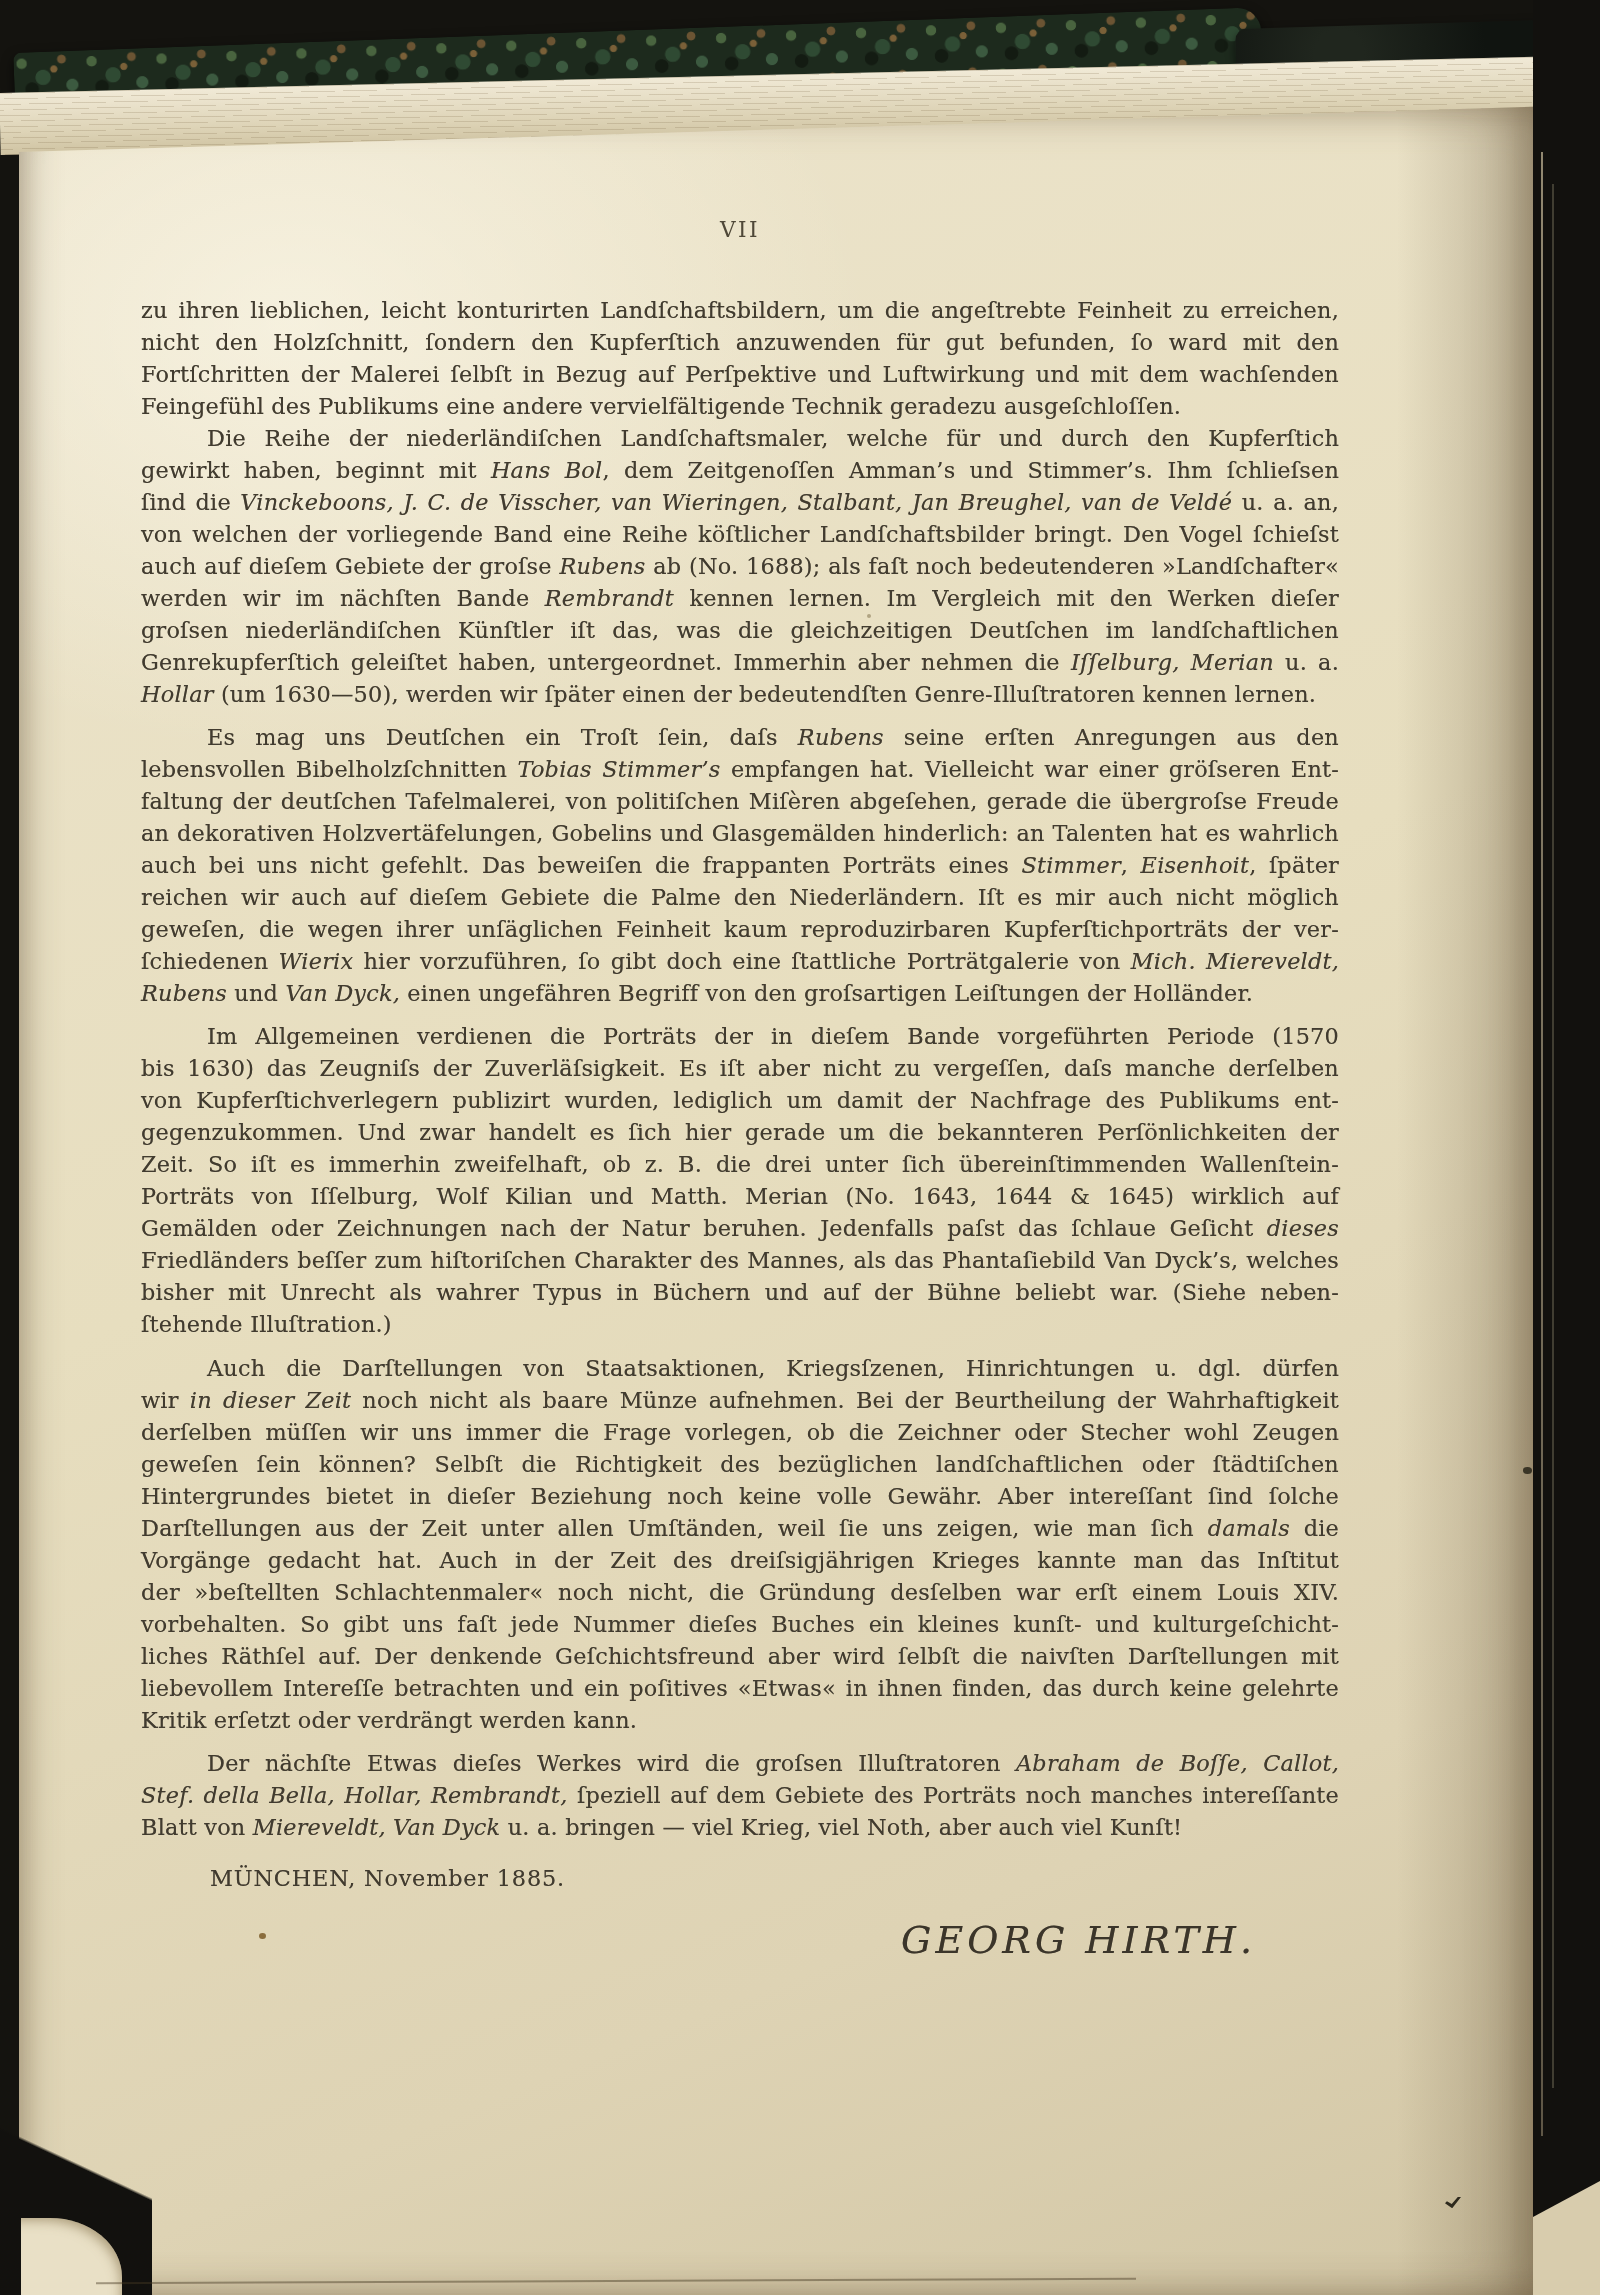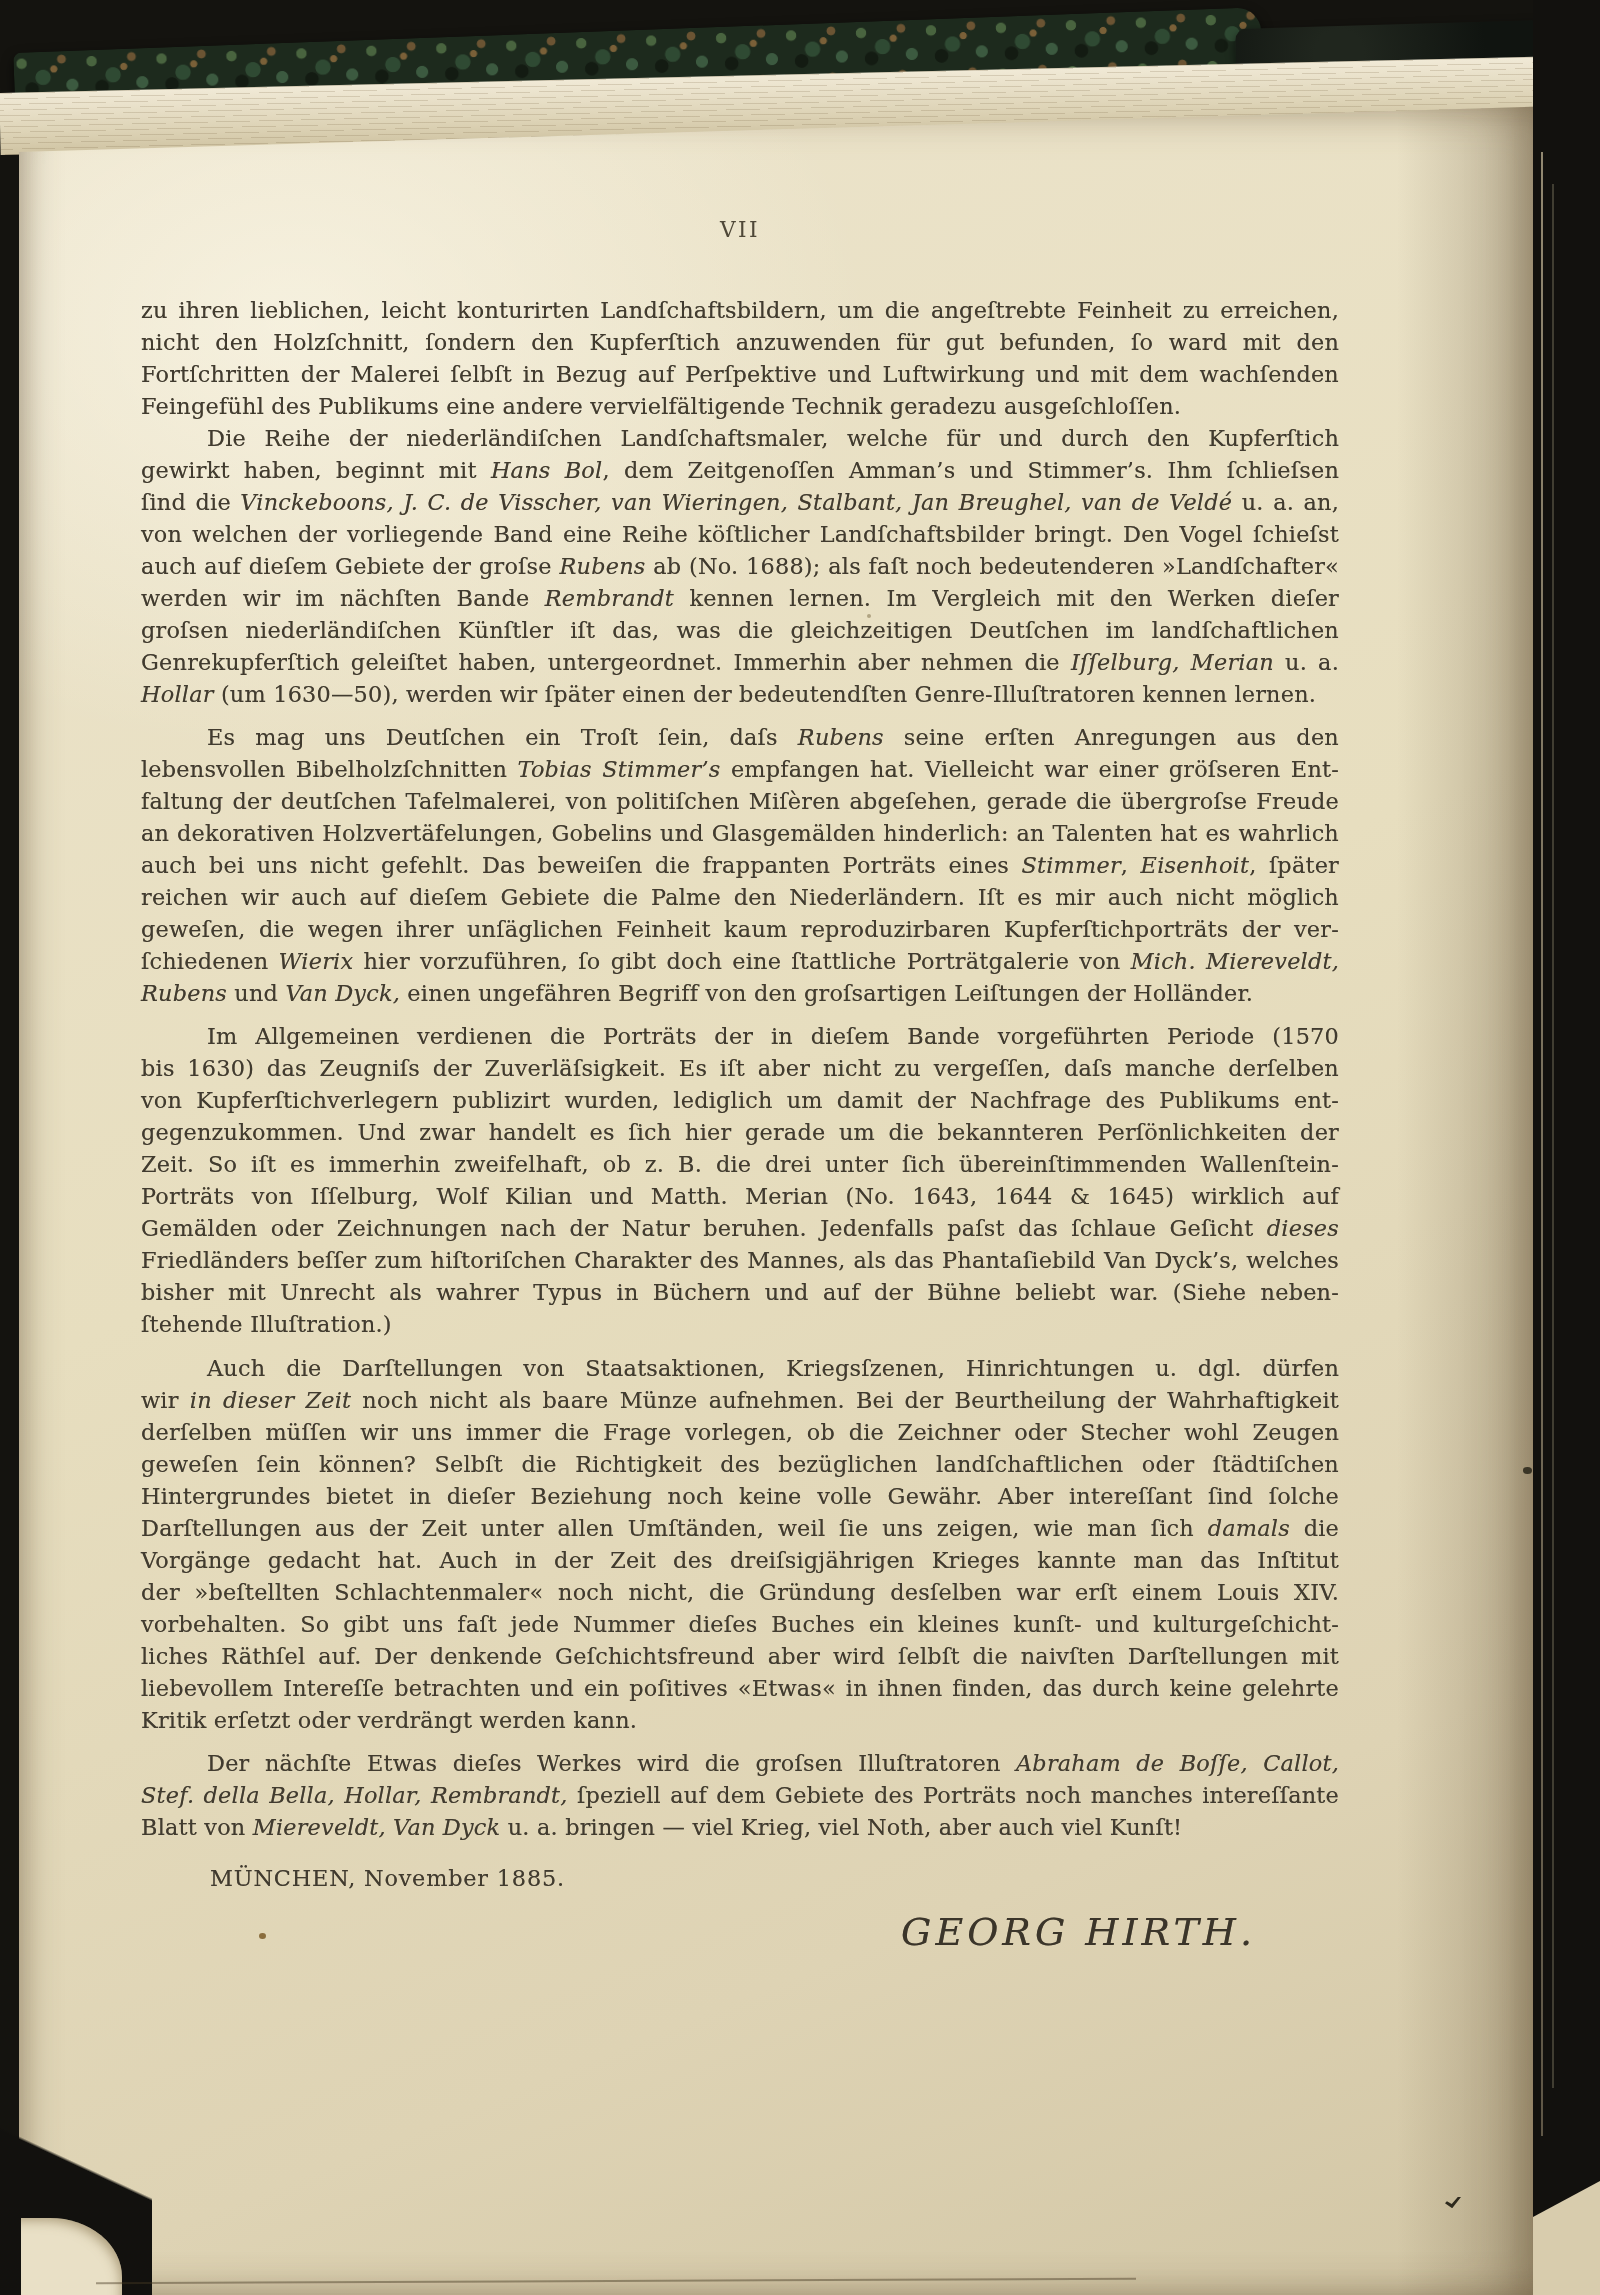--- a/index.html
+++ b/index.html
@@ -69,21 +69,21 @@
   }
   .para{margin:0;}
   .para.gap{margin-top:11.2px;}
   .line{text-align:justify;text-align-last:justify;}
   .line.last{text-align-last:auto;}
   .para.indent .line:first-child{text-indent:66px;}
   em{}
 
   .dateline{margin-top:19px;text-indent:69px;letter-spacing:0.8px;}
   .signature{
-    margin-top:16px;text-align:right;padding-right:83px;
+    margin-top:24px;text-align:right;padding-right:83px;
     font-style:italic;font-size:38px;line-height:45px;letter-spacing:4px;color:#3b352a;
   }
 
   
   .stack{position:absolute;right:0;top:0;width:67px;height:2295px;background:#12110e;}
   .stack-line1{position:absolute;left:8px;top:152px;width:2.4px;height:1984px;
     background:linear-gradient(#a89d82,#6c6350);opacity:.85;}
   .stack-line2{position:absolute;left:19px;top:184px;width:1.6px;height:1904px;
     background:#4e4a3c;opacity:.8;}
   .stack-corner{position:absolute;left:0;bottom:0;width:67px;height:120px;

